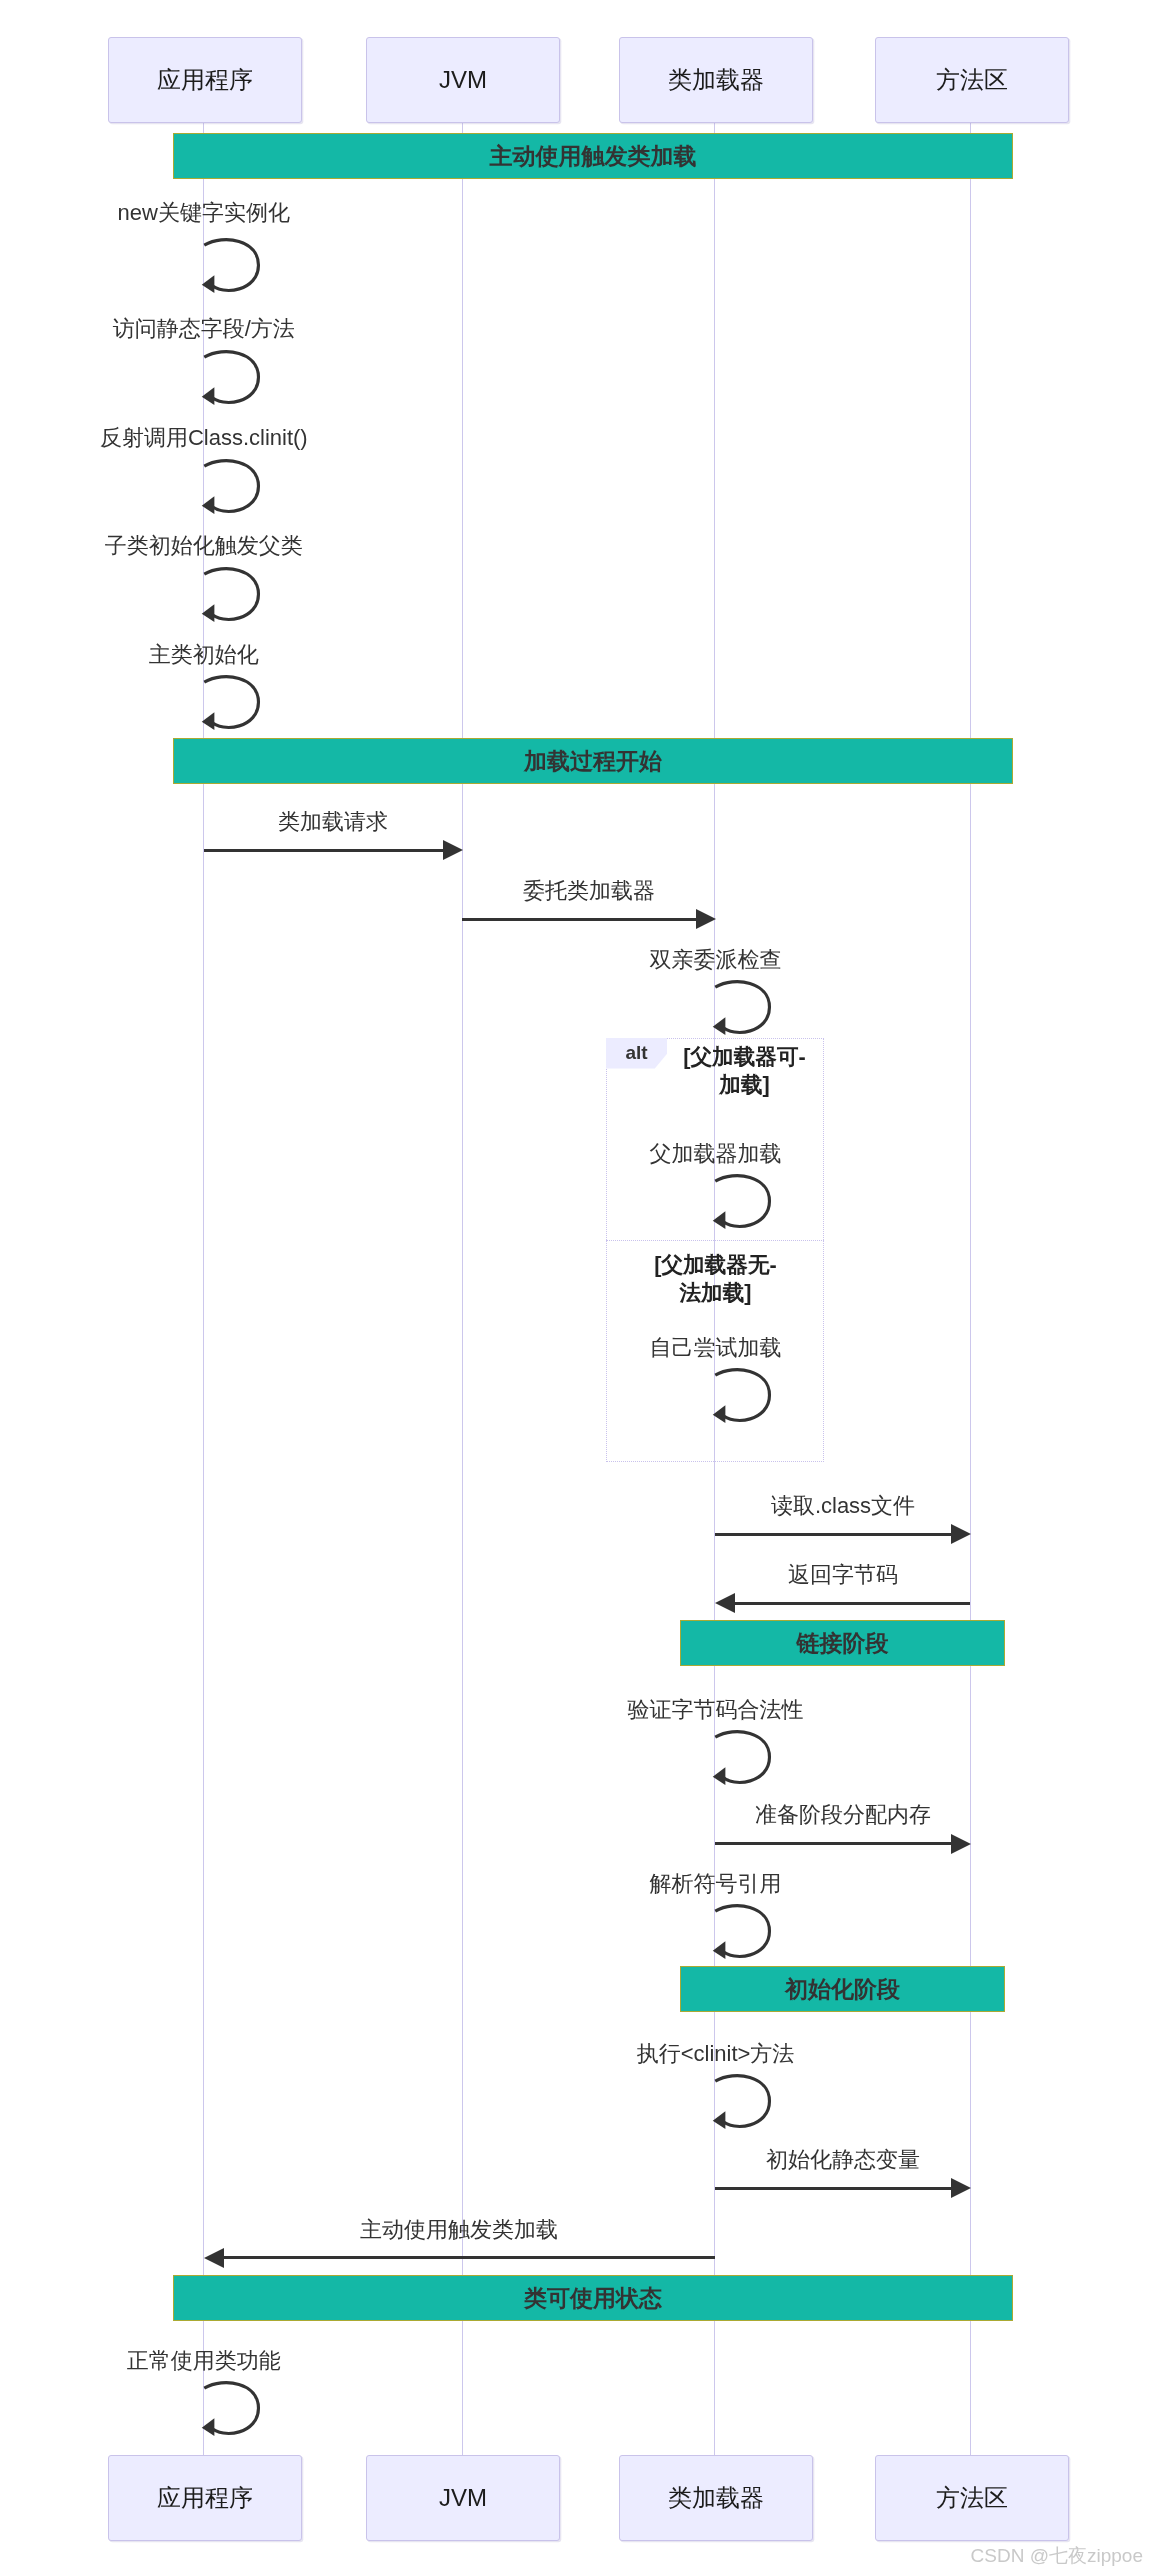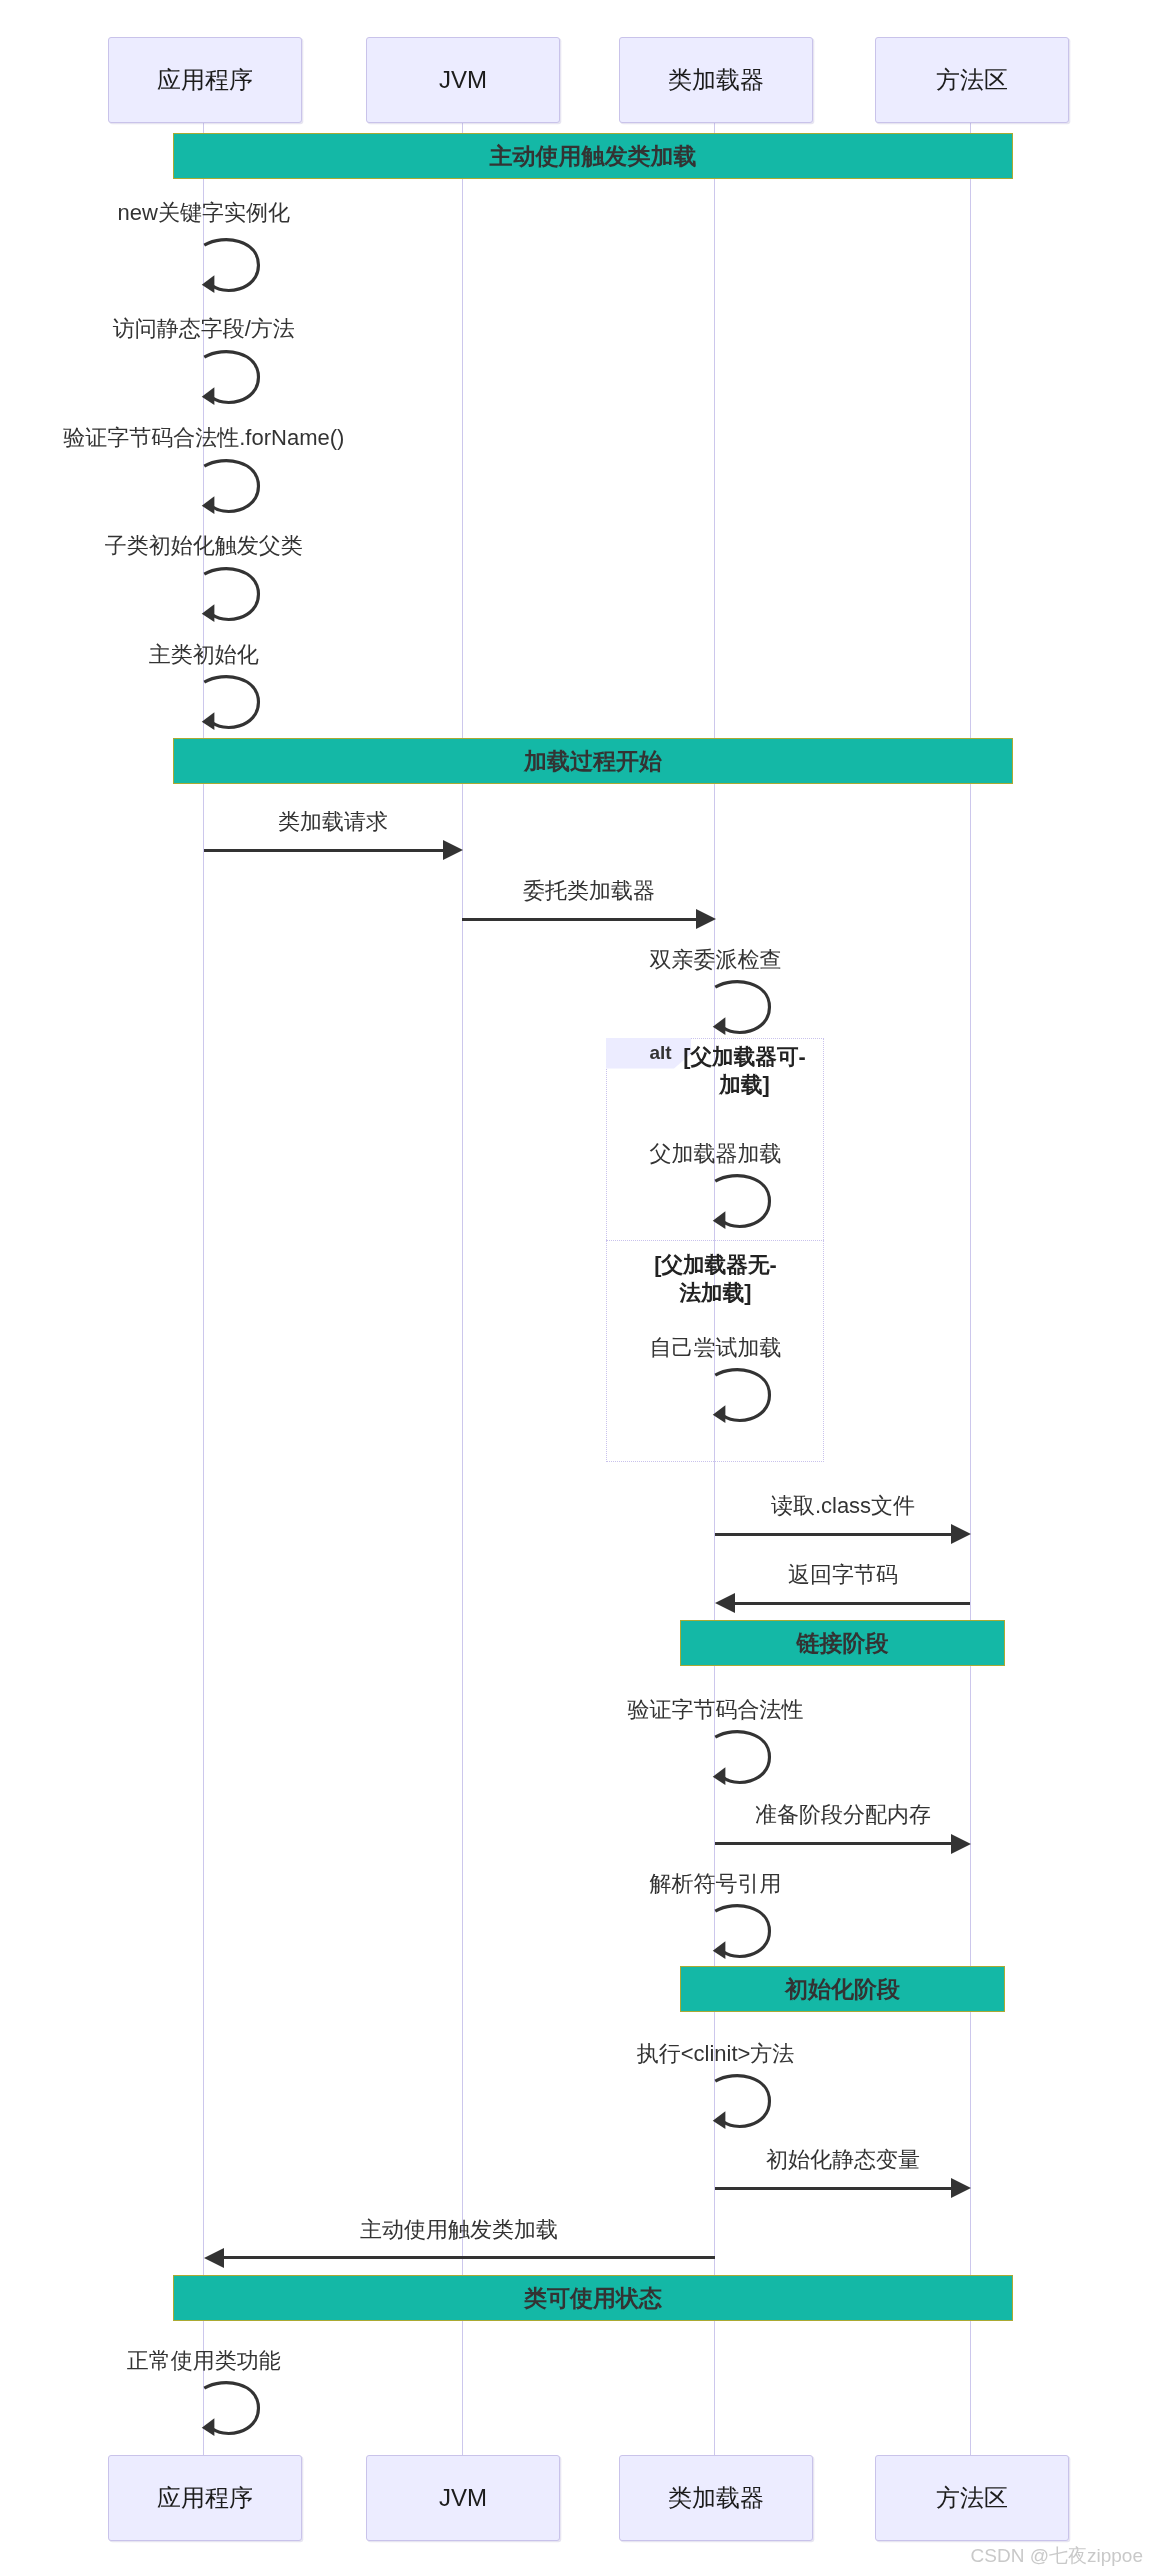--- a/index.html
+++ b/index.html
@@ -32,21 +32,21 @@
   .loop-svg{position:absolute;overflow:visible;}
 
   .alt-frame{position:absolute;left:606px;top:1038px;width:218px;height:424px;
              border:1.9px dotted #C9C2EC;box-sizing:border-box;}
   .alt-divider{position:absolute;left:606px;top:1240px;width:218px;height:0;
                border-top:1.9px dotted #C9C2EC;}
   .alt-tab{position:absolute;left:606px;top:1038px;width:61px;height:30.5px;
            background:#ECECFF;clip-path:polygon(0 0,100% 0,100% 52%,80% 100%,0 100%);
            display:flex;align-items:center;justify-content:center;
            font-size:19px;font-weight:700;color:#333;
-           filter:drop-shadow(0 0 0.6px #B4ACDD);padding-left:24px;}
+           filter:drop-shadow(0 0 0.6px #B4ACDD);}
   .alt-cond{position:absolute;width:203px;text-align:center;font-size:21.6px;
             font-weight:700;color:#222;line-height:28px;}
 
   .watermark{position:absolute;left:883px;top:2543px;width:260px;text-align:right;
              font-size:19px;color:#C9C9C9;}
 </style>
 </head>
 <body>
 
 <div class="stage">
@@ -103,21 +103,21 @@
     </div>
   <div class="banner" style="left:680px;top:1966px;width:323px">
       <span>初始化阶段</span>
     </div>
   <div class="banner" style="left:173px;top:2275px;width:838px">
       <span>类可使用状态</span>
     </div>
 
   <div class="self-label" style="left:13.3px;top:198px">new关键字实例化</div>
   <div class="self-label" style="left:13.3px;top:314px">访问静态字段/方法</div>
-  <div class="self-label" style="left:13.3px;top:423px">验证字节码合法性.forName()</div>
+  <div class="self-label" style="left:13.3px;top:423px">反射调用Class.clinit()</div>
   <div class="self-label" style="left:13.3px;top:531px">子类初始化触发父类</div>
   <div class="self-label" style="left:13.3px;top:640px">主类初始化</div>
   <div class="self-label" style="left:525px;top:945px">双亲委派检查</div>
   <div class="self-label" style="left:525px;top:1139px">父加载器加载</div>
   <div class="self-label" style="left:525px;top:1333px">自己尝试加载</div>
   <div class="self-label" style="left:525px;top:1695px">验证字节码合法性</div>
   <div class="self-label" style="left:525px;top:1869px">解析符号引用</div>
   <div class="self-label" style="left:525px;top:2039px">执行&lt;clinit&gt;方法</div>
   <div class="self-label" style="left:13.3px;top:2346px">正常使用类功能</div>
 

